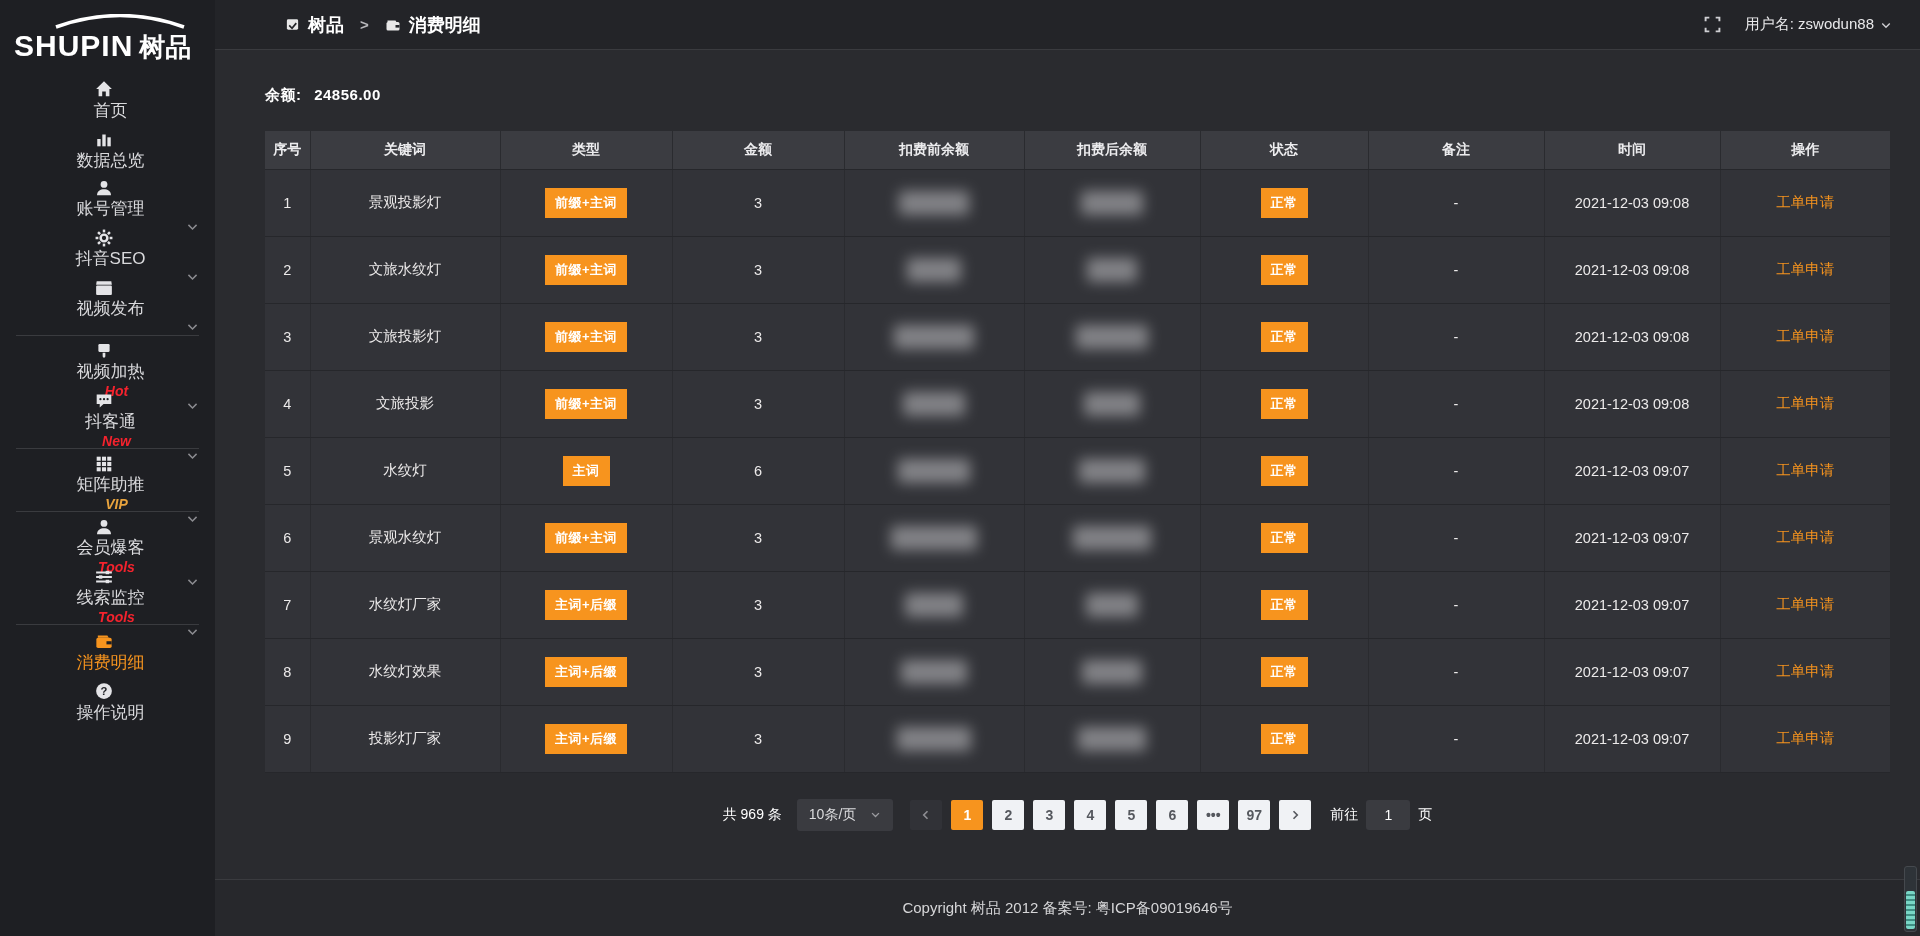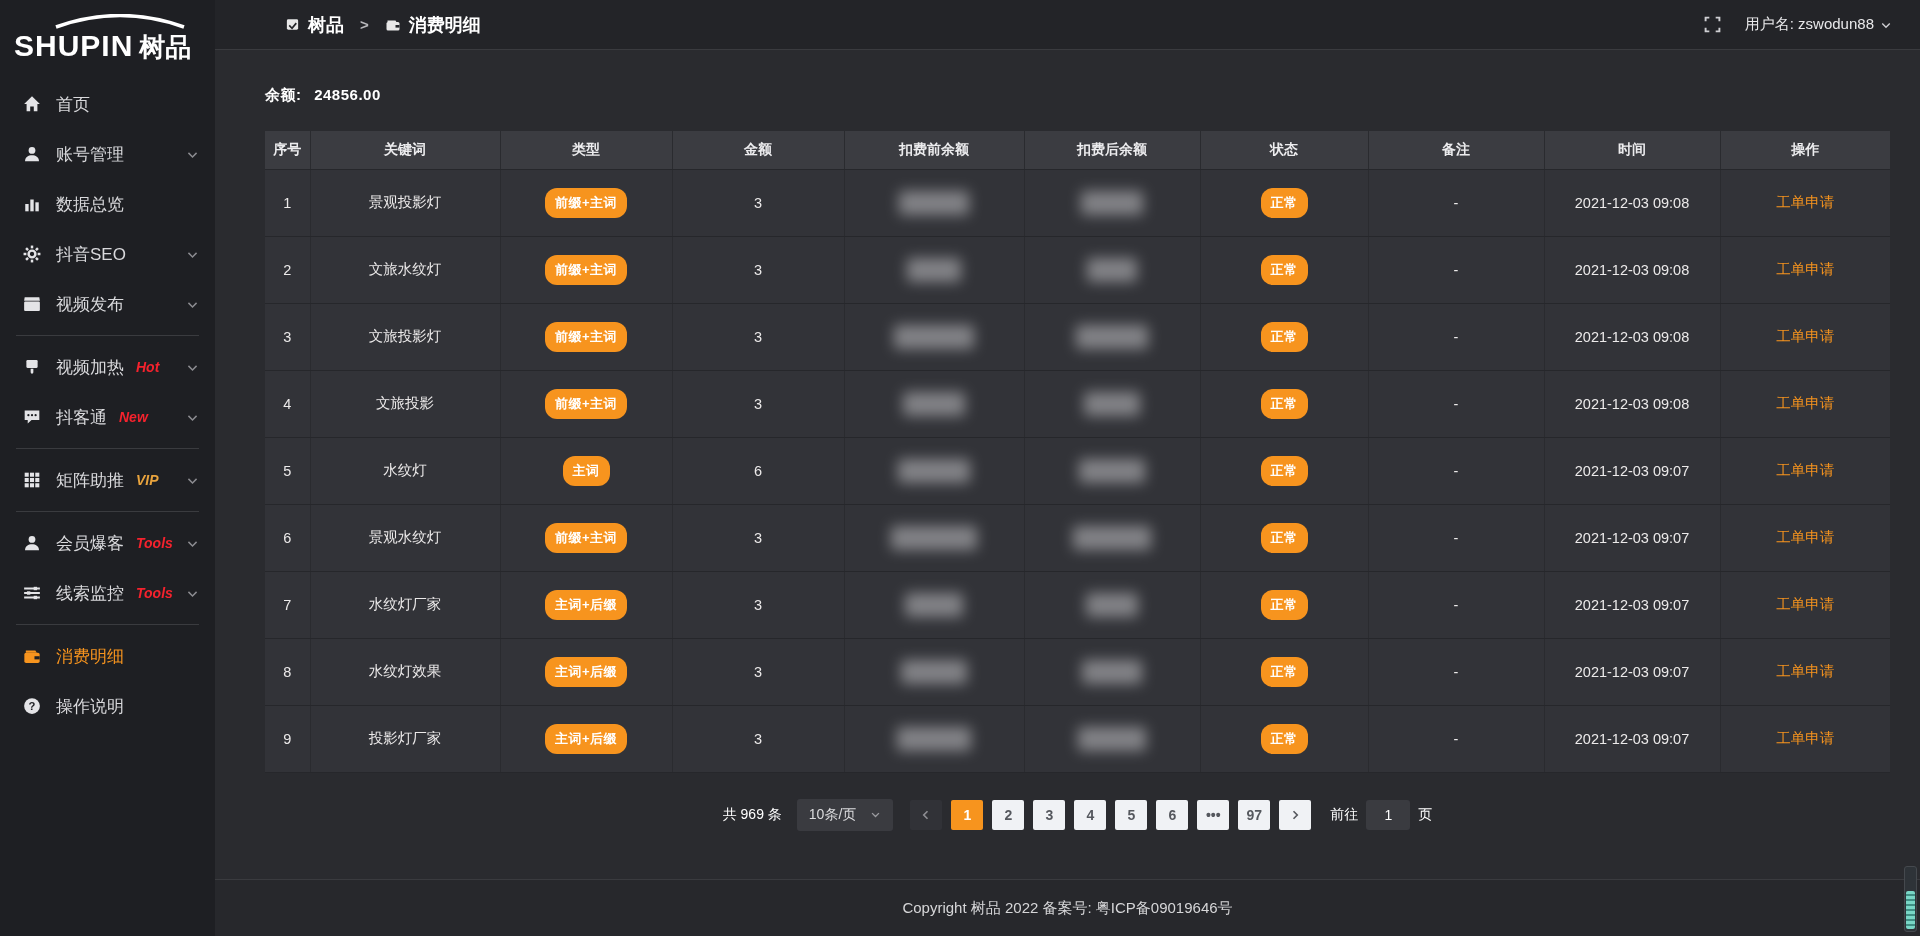--- a/index.html
+++ b/index.html
@@ -8,21 +8,21 @@
   .app { display:flex; width:1920px; height:936px; position:relative; }
 
   
   .sidebar { width:215px; flex-shrink:0; background:#1e1f23; padding-top:8px;text-align:right; }
   .logo { padding:6px 14px 14px 14px; color:#fff; }
   .logo-arc { display:block; margin-left:36px; }
   .logo-line { display:flex; align-items:baseline; gap:6px; }
   .logo-en { font-size:30px; font-weight:900; letter-spacing:1px; }
   .logo-cn { font-size:26px; font-weight:900; }
   .side-item { display:flex; align-items:center; height:50px; padding:0 16px 0 22px;
-    color:#d9d9dc; font-size:17px; cursor:pointer; }
+    color:#d9d9dc; font-size:17px; cursor:pointer;flex-direction:column; }
   .side-item .s-icon { width:20px; height:20px; margin-right:14px; display:flex;
     align-items:center; justify-content:center; color:#e4e4e7; }
   .side-item.active, .side-item.active .s-icon { color:var(--accent,#f7941e); }
   .s-tag { font-style:italic; font-weight:bold; font-size:14px; margin-left:12px; }
   .s-tag.red { color:var(--tag-red,#f5222d); }
   .s-tag.gold { color:var(--tag-gold,#e8a33d); }
   .s-chev { margin-left:auto; color:#8b8b90; display:flex; }
   .side-divider { height:1px; background:#3a3b3f; margin:6px 16px; }
 
   
@@ -42,21 +42,21 @@
   .balance .balance-value { margin-left:8px; }
 
   table { width:100%; border-collapse:collapse; background:#323338; table-layout:fixed; }
   thead th { background:#3b3c41; height:38px; font-size:14px; font-weight:bold; color:#ececee;
     border-right:1px solid #2a2b2f; border-bottom:1px solid #26272b; text-align:center; }
   thead th:last-child { border-right:none;margin-left:17px; }
   tbody td { height:67px; text-align:center; font-size:14.5px; color:#eceaea;
     border-right:1px solid #2a2b2f; border-bottom:1px solid #26272b; }
   tbody td:last-child { border-right:none; }
   .badge { display:inline-block; background:var(--accent,#f7941e); color:#fff; font-size:13px;
-    font-weight:bold; padding:6px 10px; border-radius:12px; letter-spacing:.5px; }
+    font-weight:bold; padding:6px 10px; border-radius:0; letter-spacing:.5px; }
   .blur-blob { display:inline-block; height:24px; border-radius:3px; background:#97979b;
     opacity:.8; filter:blur(7px); vertical-align:middle; }
   .action-link { color:var(--accent,#f7941e); font-weight:normal; cursor:pointer; }
 
   
   .pagination { display:flex; align-items:center; justify-content:center; gap:9px;
     margin-top:26px; color:#fff; font-size:14px; }
   .pg-total { margin-right:6px; }
   .pg-size { display:flex; align-items:center; gap:14px; background:#3a3b40; color:#dcdcde;
     padding:0 12px; height:32px; border-radius:3px; cursor:pointer; margin-right:8px; }
@@ -100,40 +100,40 @@
           <span class="s-icon">
             <svg width="18" height="18" viewBox="0 0 16 16" fill="currentColor">
               <path d="M8 1.2 L15 8 H12.8 V14.5 H9.6 V10.3 H6.4 V14.5 H3.2 V8 H1 Z"></path>
             </svg>
           </span>
           <span class="s-label">首页</span>
         </div>
         <div class="side-item">
           <span class="s-icon">
             <svg width="18" height="18" viewBox="0 0 16 16" fill="currentColor">
-              <circle cx="8" cy="4.8" r="3"></circle>
-              <path d="M1.8 14.5 C1.8 10.8 4.8 9.2 8 9.2 C11.2 9.2 14.2 10.8 14.2 14.5 Z"></path>
-            </svg>
-          </span>
-          <span class="s-label">账号管理</span>
-          <span class="s-chev">
-            <svg width="13" height="13" viewBox="0 0 16 16" fill="none" stroke="currentColor" stroke-width="1.8">
-              <path d="M3 6 L8 11 L13 6"></path>
-            </svg>
-          </span>
-        </div>
-        <div class="side-item">
-          <span class="s-icon">
-            <svg width="18" height="18" viewBox="0 0 16 16" fill="currentColor">
               <rect x="2" y="8" width="3" height="6.5"></rect>
               <rect x="6.5" y="4" width="3" height="10.5"></rect>
               <rect x="11" y="6.5" width="3" height="8"></rect>
             </svg>
           </span>
           <span class="s-label">数据总览</span>
+        </div>
+        <div class="side-item">
+          <span class="s-icon">
+            <svg width="18" height="18" viewBox="0 0 16 16" fill="currentColor">
+              <circle cx="8" cy="4.8" r="3"></circle>
+              <path d="M1.8 14.5 C1.8 10.8 4.8 9.2 8 9.2 C11.2 9.2 14.2 10.8 14.2 14.5 Z"></path>
+            </svg>
+          </span>
+          <span class="s-label">账号管理</span>
+          <span class="s-chev">
+            <svg width="13" height="13" viewBox="0 0 16 16" fill="none" stroke="currentColor" stroke-width="1.8">
+              <path d="M3 6 L8 11 L13 6"></path>
+            </svg>
+          </span>
         </div>
         <div class="side-item">
           <span class="s-icon">
             <svg width="18" height="18" viewBox="0 0 16 16">
               <circle cx="8" cy="8" r="3" fill="none" stroke="currentColor" stroke-width="2.2"></circle>
               <g stroke="currentColor" stroke-width="2.2">
                 <line x1="8" y1="0.5" x2="8" y2="3"></line>
                 <line x1="8" y1="13" x2="8" y2="15.5"></line>
                 <line x1="0.5" y1="8" x2="3" y2="8"></line>
                 <line x1="13" y1="8" x2="15.5" y2="8"></line>
@@ -495,20 +495,20 @@
         </span>
         <span class="pg-goto">
           <span>前往</span>
           <input class="pg-input" value="1" style="">
           <span>页</span>
         </span>
       </div>
     </main>
 
     <footer class="footer">
-      <span>Copyright 树品 2022 备案号: 粤ICP备09019646号</span>
+      <span>Copyright 树品 2012 备案号: 粤ICP备09019646号</span>
     </footer>
   </div>
 
   <div class="scrollbar">
     <div class="scroll-thumb"></div>
   </div>
 </div>
 
 </body></html>

